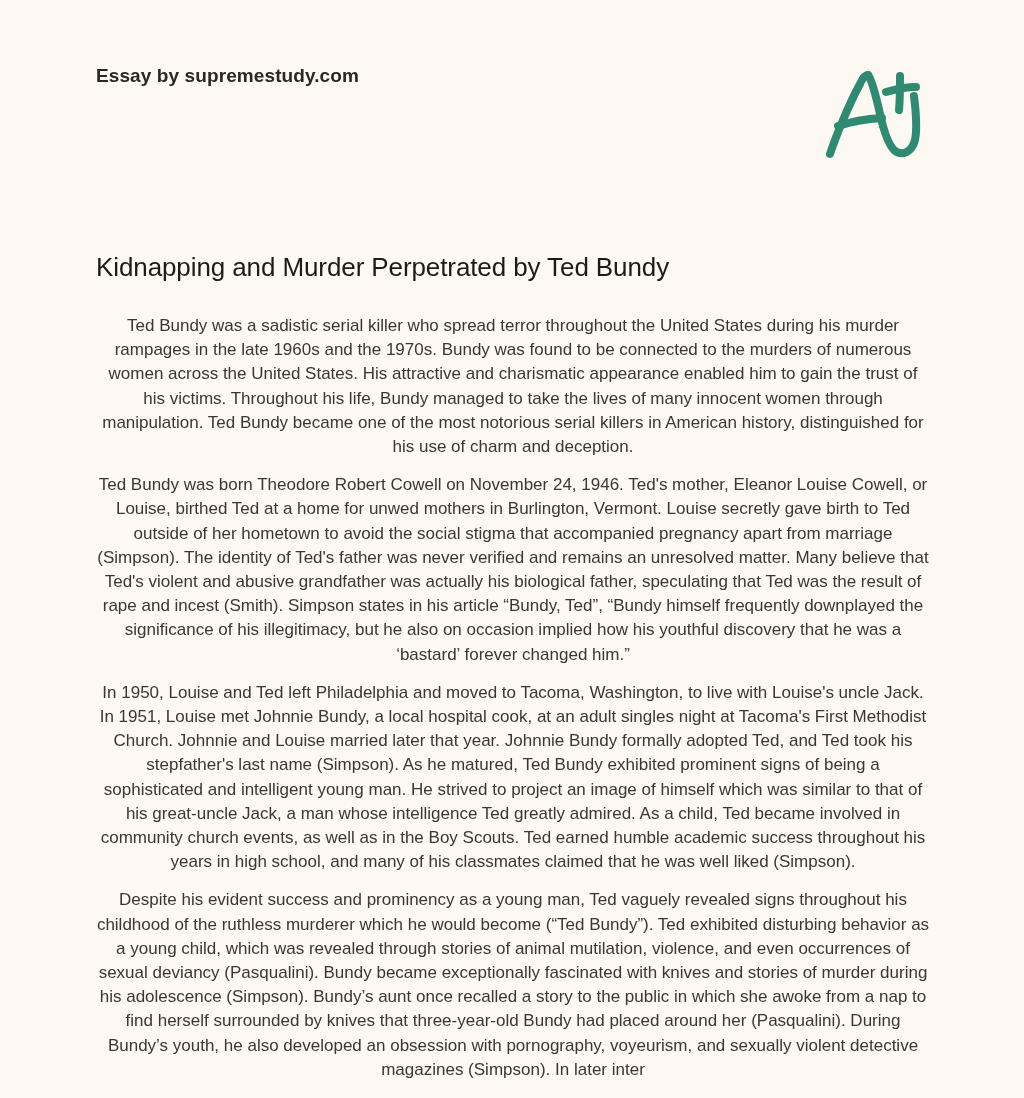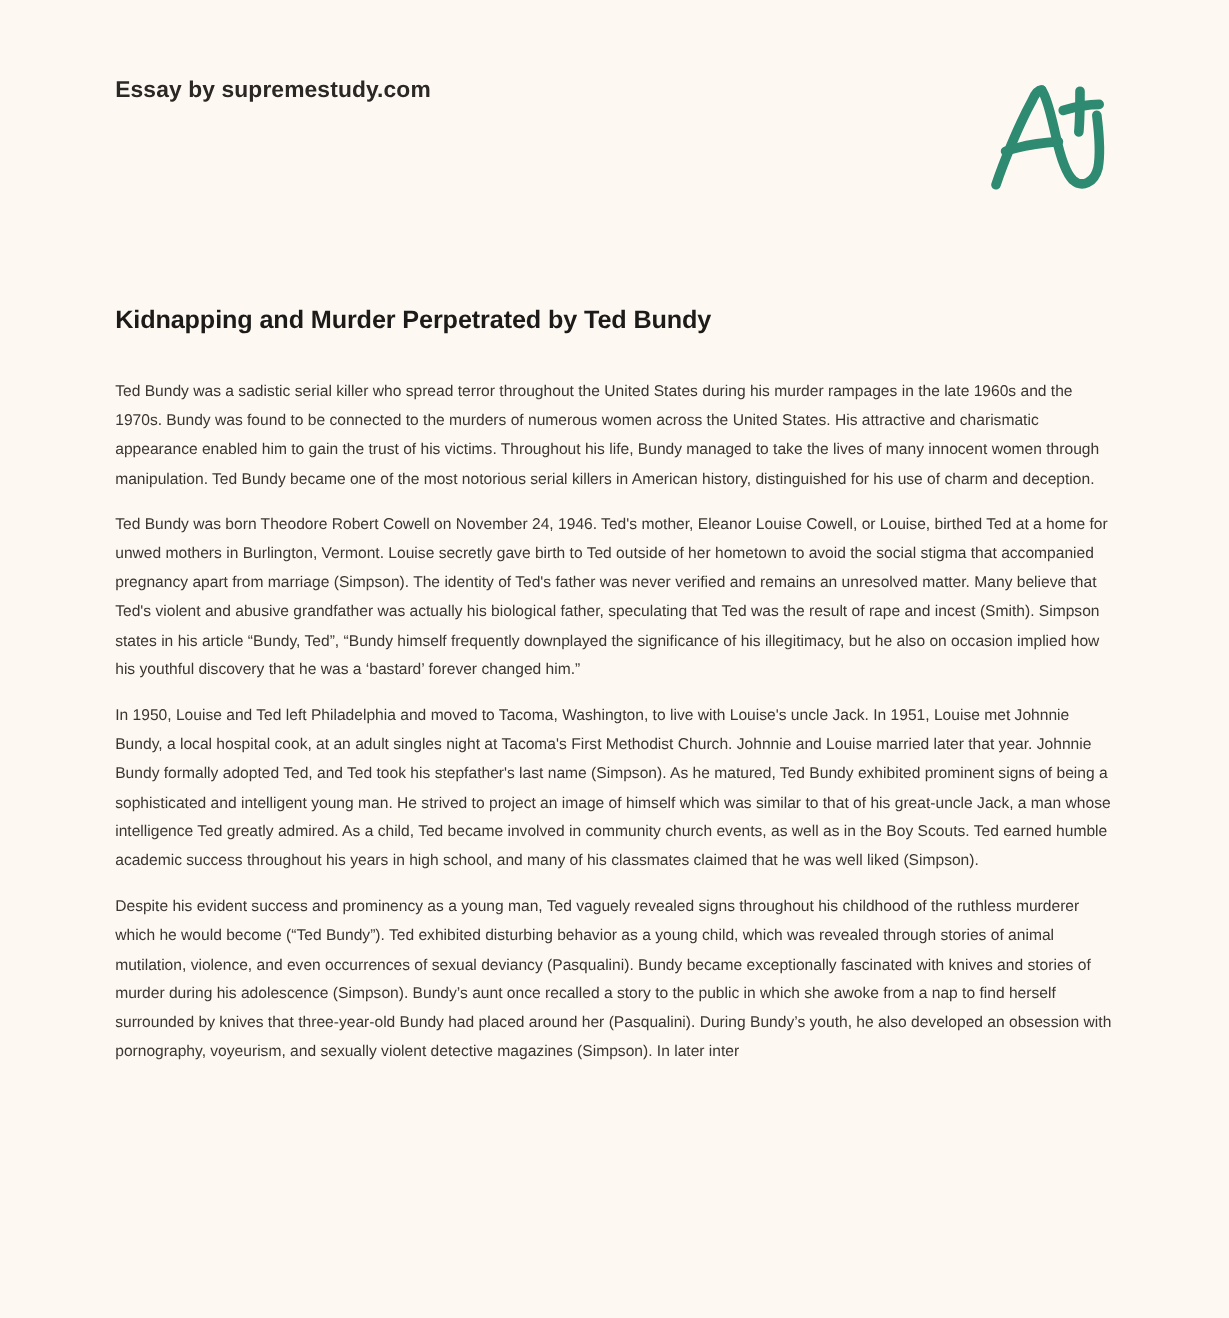--- a/index.html
+++ b/index.html
@@ -69,32 +69,32 @@
 
   
   .article {
     position: absolute;
     left: 96px;
     top: 250px;
     width: 834px;
   }
   .article-title {
     margin: 0 0 30px 0;
-    font-size: 21px;
-    font-weight: bold;
+    font-size: 26px;
+    font-weight: normal;
     line-height: 34px;
     color: #1d1b19;
     letter-spacing: -0.1px;
   }
   .article-body p {
     margin: 0 0 14px 0;
-    font-size: 13px;
+    font-size: 17px;
     line-height: 24.2px;
     color: #3b3632;
-    text-align: left;
+    text-align: center;
   }
   .article-body p:last-child {
     margin-bottom: 4px;
   }
 </style>
 </head>
 <body>
 
 <div class="page">
 

